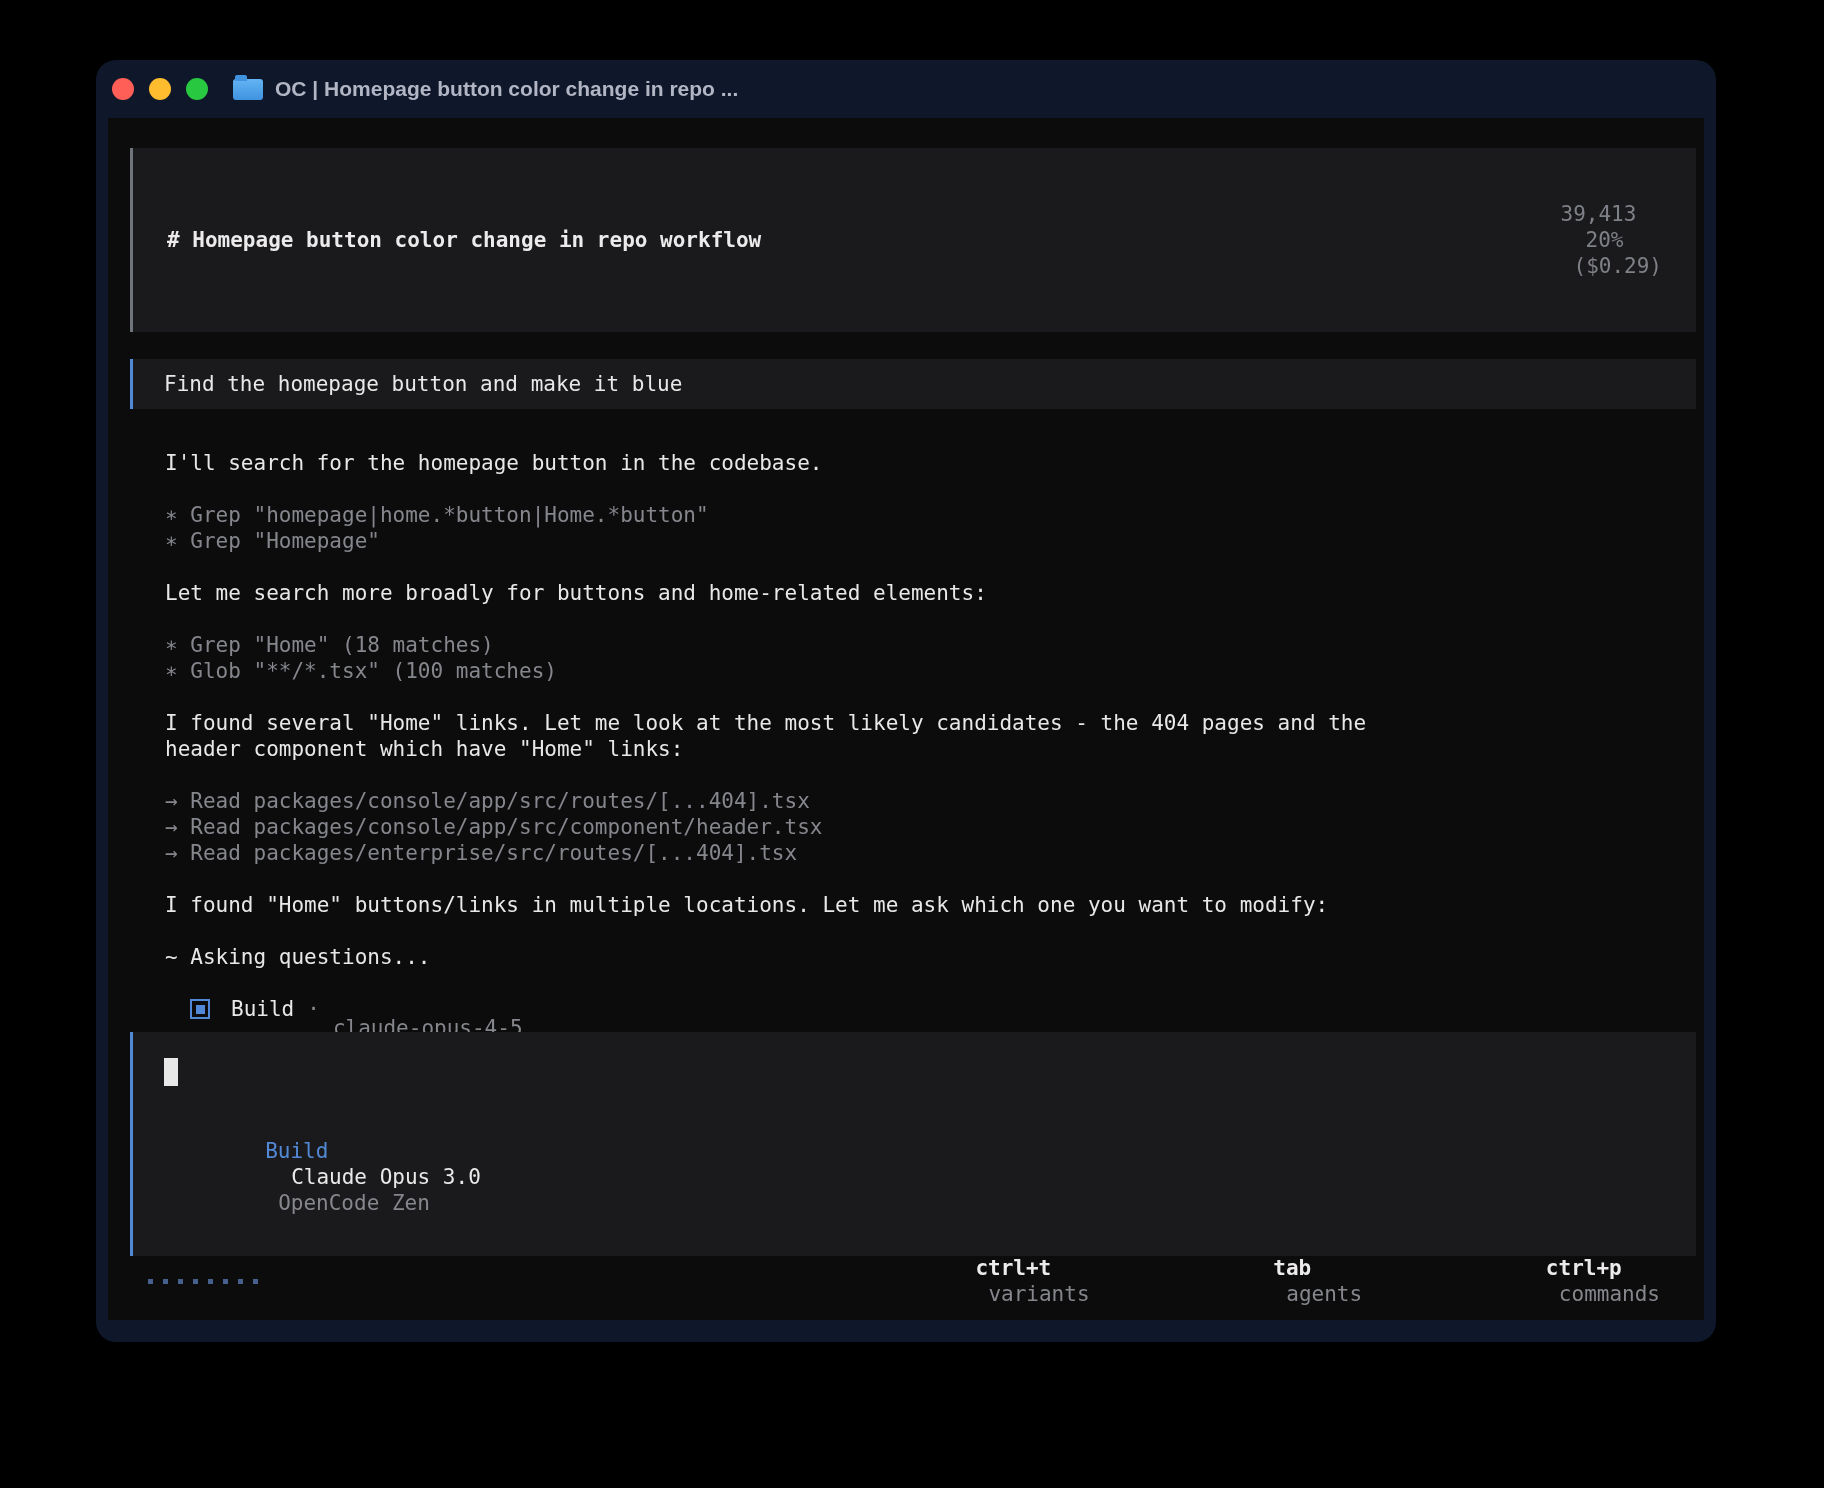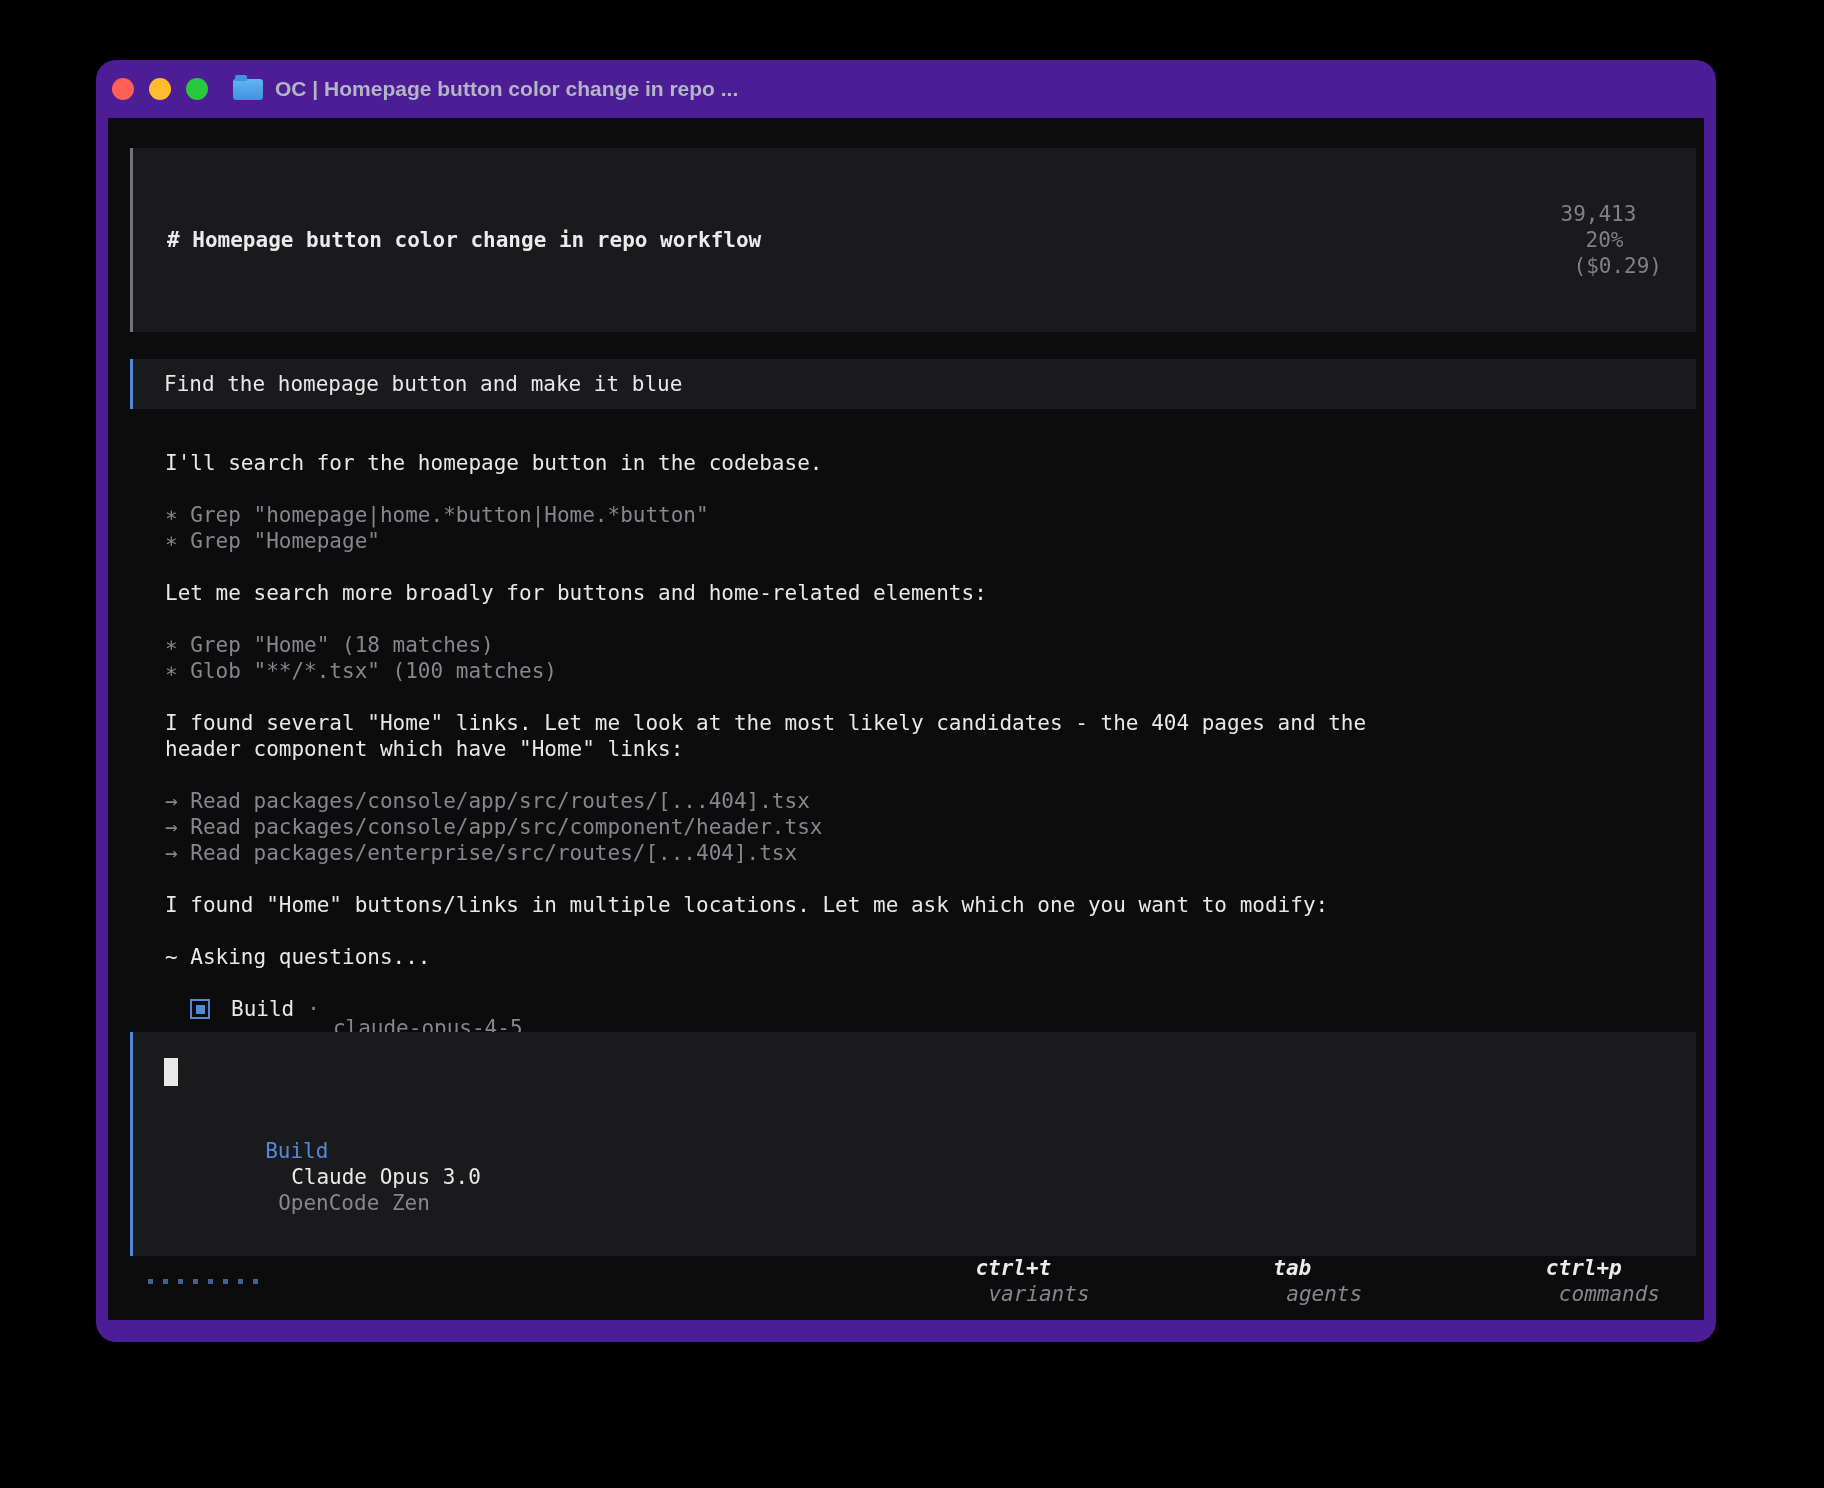--- a/index.html
+++ b/index.html
@@ -9,21 +9,21 @@
     font-family: "DejaVu Sans Mono", "Liberation Mono", monospace;
     position: relative;
     overflow: hidden;
   }
 
   
   .window {
     position: absolute;
     left: 96px; top: 60px;
     width: 1620px; height: 1282px;
-    background: #4c1d95;
+    background: #0f172a;
     border-radius: 20px;
     display: flex;
     flex-direction: column;
     box-shadow: 0 18px 60px rgba(0,0,0,.85);
   }
   .titlebar {
     height: 58px;
     display: flex;
     align-items: center;
     padding-left: 16px;
@@ -141,21 +141,21 @@
     align-items: center;
     padding: 0 36px 0 18px;
     height: 26px;
   }
   .dots { display: flex; gap: 10px; align-items: center; }
   .dot { width: 5px; height: 5px; background: #46618e; }
   .hint { white-space: pre; }
   .hint .key { color: #eceaea; font-weight: bold; }
   .hint .lbl { color: #85878d; margin-left: 13px; }
   .footer .interrupt-hint { margin-left: 28px; }
-  .footer .shortcuts { margin-left: auto; display: flex; gap: 32px; font-style: italic; }
+  .footer .shortcuts { margin-left: auto; display: flex; gap: 32px; }
   .shortcut { white-space: pre; }
   .shortcut .key { color: #eceaea; font-weight: bold; }
   .shortcut .lbl { color: #85878d; margin-left: 13px; }
 </style>
 </head>
 <body>
 
 <div class="window">
 
   <div class="titlebar">

